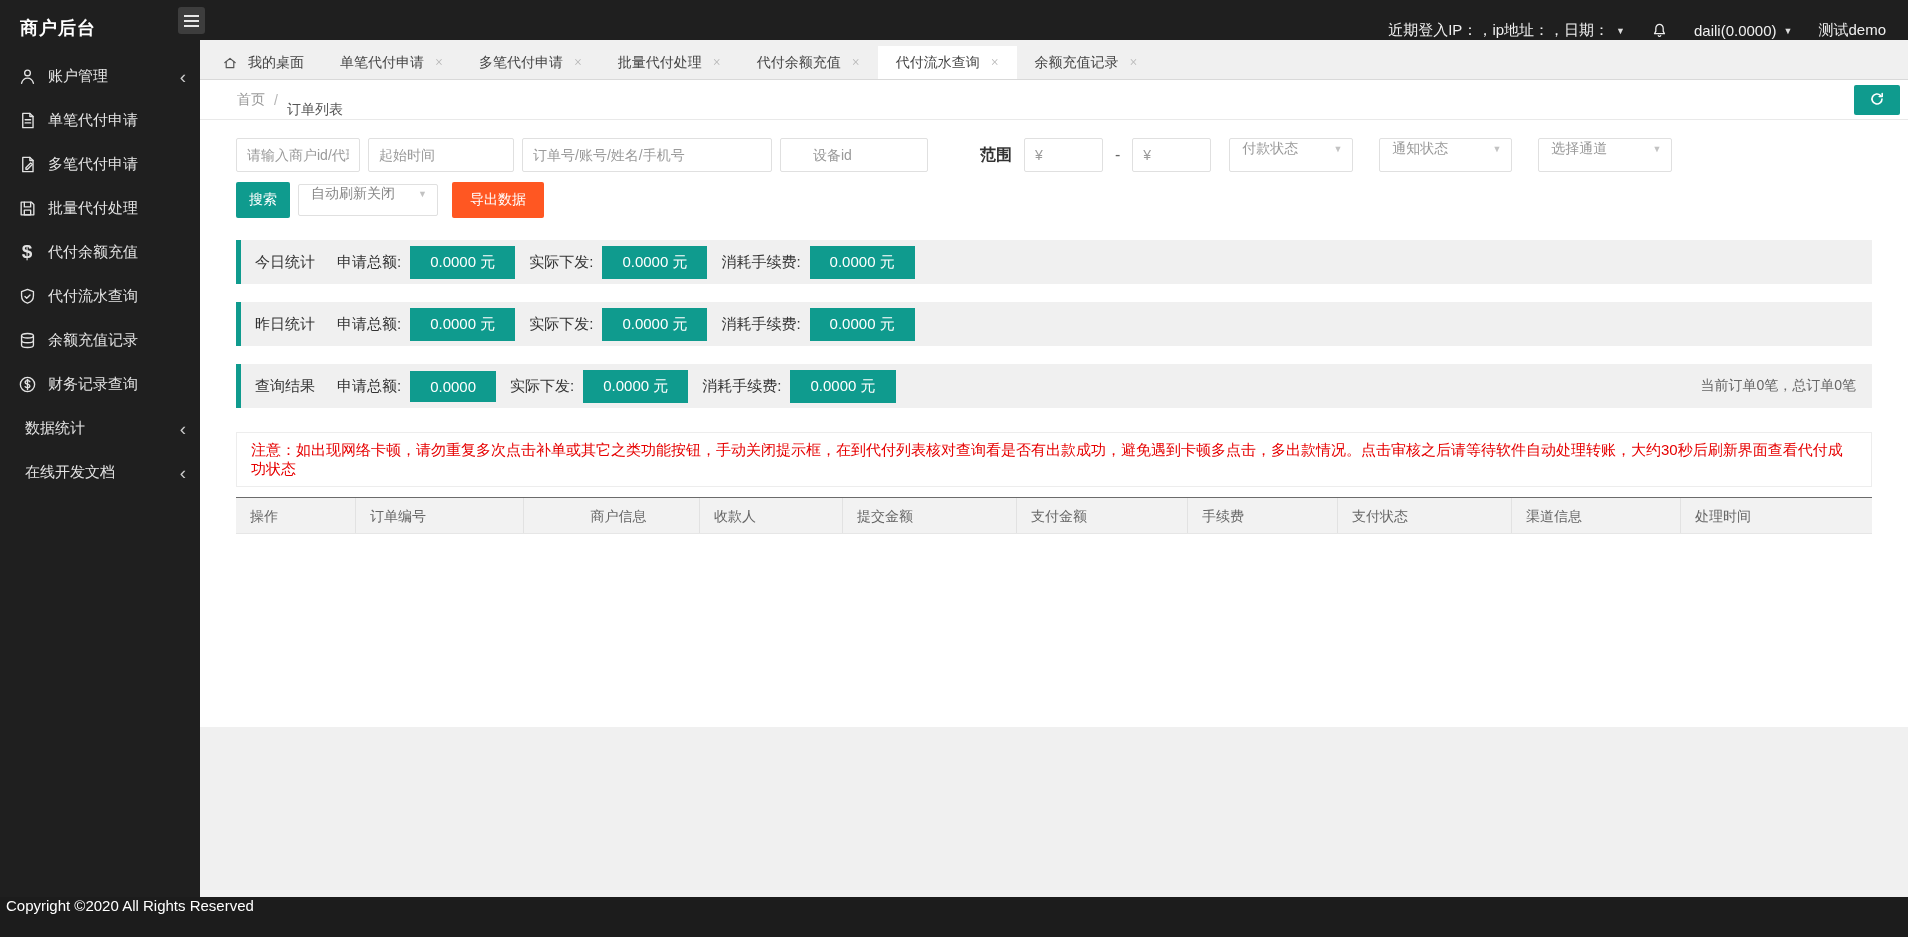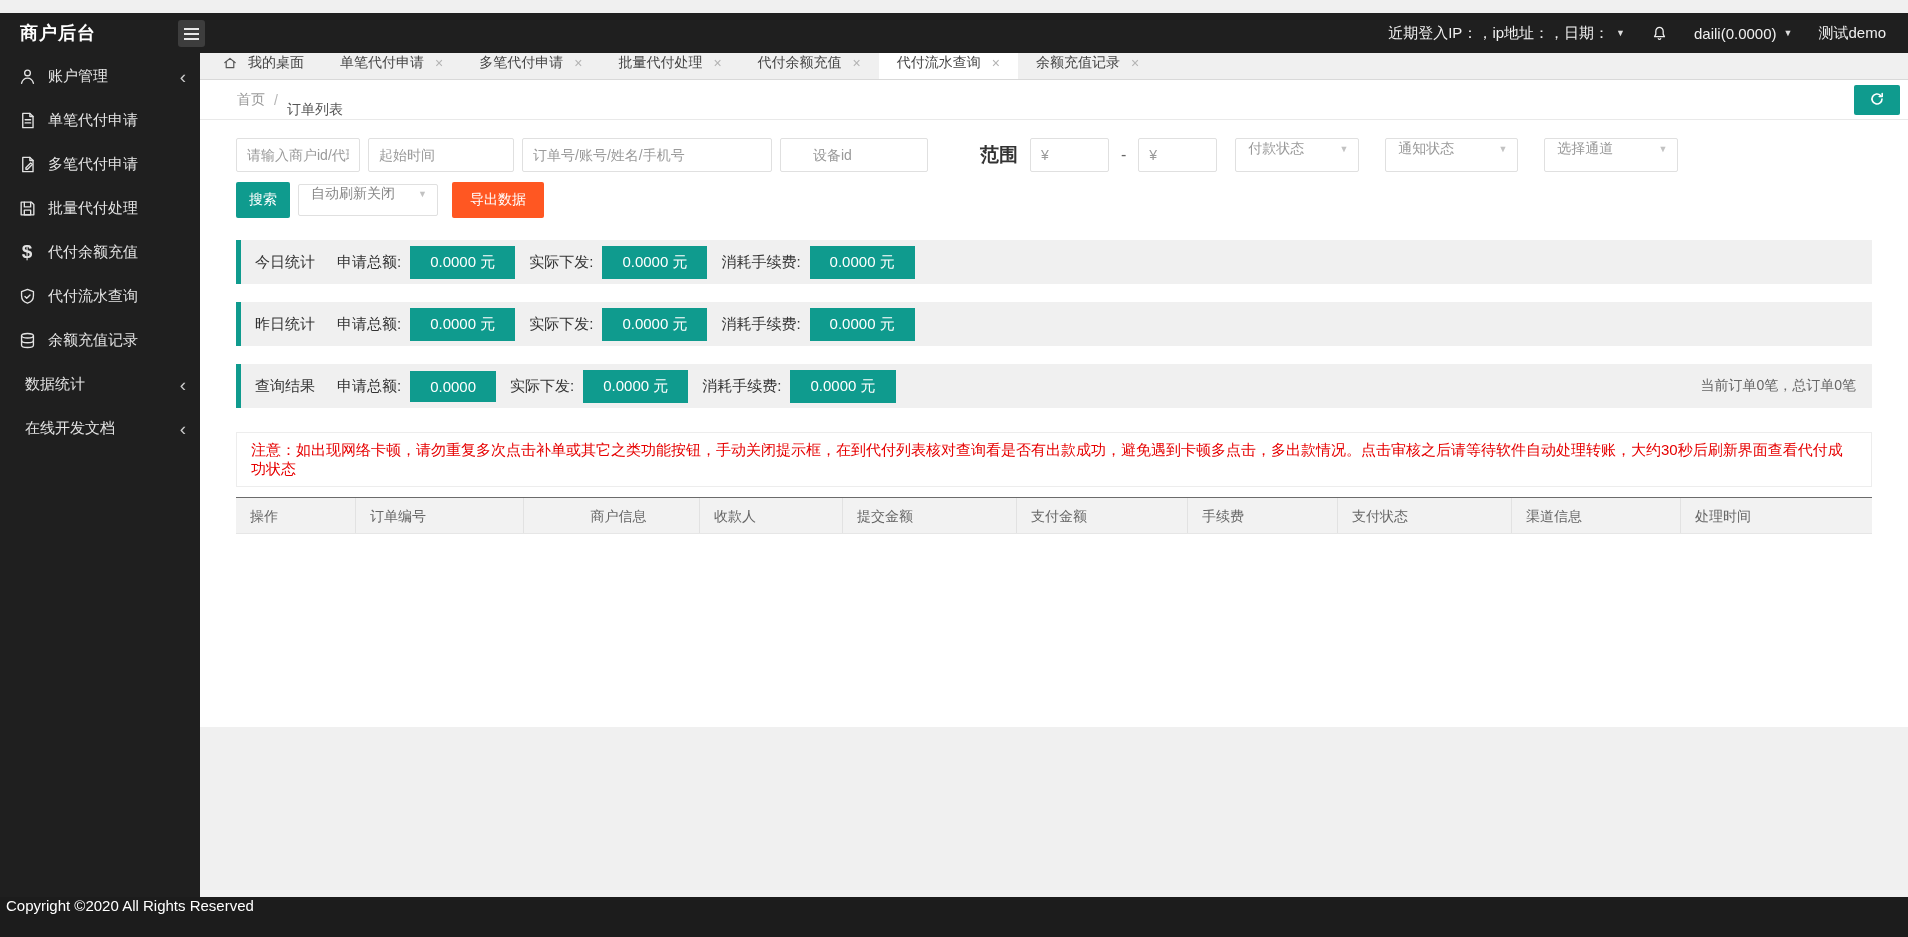--- a/index.html
+++ b/index.html
@@ -7,63 +7,63 @@
     --dark:#1f1f1f; --panel:#f0f0f0;
   }
   *{box-sizing:border-box; margin:0; padding:0;}
   html,body{width:1908px; height:937px;}
   body{
     font-family:"Liberation Sans","DejaVu Sans",sans-serif;
     background:var(--panel); position:relative; overflow:hidden; color:#333;
   }
   
   .topbar{position:absolute; top:0; left:0; right:0; height:40px; background:var(--dark);
-    display:flex; align-items:center; z-index:5;margin-top:13px;}
+    display:flex; align-items:flex-end; z-index:5;}
   .app-title{color:#fff; font-size:18px; font-weight:bold; margin-left:20px; letter-spacing:1px;}
   .burger{position:absolute; left:178px; top:7px; width:27px; height:27px; background:#3d3d3d;
     border-radius:3px; display:flex; flex-direction:column; justify-content:center; gap:3px; align-items:center; cursor:pointer;}
   .burger i{display:block; width:15px; height:2px; background:#e8e8e8;}
   .top-right{margin-left:auto; display:flex; align-items:center; gap:26px; padding-right:22px; color:#f0f0f0; font-size:15px;}
   .caret{font-size:9px; color:#ddd; margin-left:7px;}
   .top-item{display:flex; align-items:center;}
   .bell svg{display:block;}
   
   .sidebar{position:absolute; top:40px; left:0; bottom:40px; width:200px; background:var(--dark); padding-top:14px;}
   .side-item{height:44px; display:flex; align-items:center; padding:0 14px 0 17px; gap:11px;
     color:#e3e3e3; font-size:15px; cursor:pointer; white-space:nowrap;}
   .side-item .icon{width:20px; height:20px; display:flex; align-items:center; justify-content:center; flex:none;}
   .side-item .dollar-glyph{font-size:19px; font-weight:600; color:#e3e3e3;}
   .side-item .chev{margin-left:auto; color:#c9c9c9; font-size:19px; line-height:1;}
   .side-item.no-icon{padding-left:25px;}
   
   .main{position:absolute; top:40px; left:200px; right:0; bottom:40px; background:var(--panel); overflow:hidden;}
   .tabbar{height:40px; background:var(--panel); border-bottom:1px solid #d9d9d9;
     display:flex; align-items:flex-end; padding-left:5px;}
-  .tab{height:33px; display:flex; align-items:center; padding:0 18px; gap:11px; font-size:14px; color:#444; cursor:pointer; white-space:nowrap;}
+  .tab{height:33px; display:flex; align-items:center; padding:0 18px; gap:11px; font-size:14px; color:#444; cursor:pointer; white-space:nowrap;font-family:Liberation Serif, serif;}
   .tab.active{background:#fff;}
   .tab .x{color:#b3b3b3; font-size:14px; line-height:1;}
   .tab .home svg{display:block;}
   
   .crumb-row{height:40px; background:#fff; border-bottom:1px solid #e9e9e9; display:flex; align-items:center;
     padding-left:37px; position:relative; font-size:14px;}
   .crumb-home{color:#999; cursor:pointer;}
   .crumb-sep{color:#b5b5b5; margin:0 9px;}
   .crumb-cur{color:#555;margin-top:20px;}
   .refresh-btn{position:absolute; right:8px; top:5px; width:46px; height:30px; background:var(--teal);
     border:none; border-radius:2px; display:flex; align-items:center; justify-content:center; cursor:pointer;}
   
   .content{background:#fff; height:607px; padding:0 36px;}
   .frow{display:flex; align-items:center;}
   .frow1{padding-top:18px;}
   .inp{height:34px; border:1px solid #e0e0e0; border-radius:2px; padding:0 10px; font-size:14px; color:#333;
     font-family:inherit; outline:none; background:#fff;}
   .inp::placeholder{color:#9a9a9a; opacity:1;}
   .w1{width:124px;} .w2{width:146px;} .w3{width:250px;} .w4{width:148px;padding-left:32px;}
   .gap8{margin-left:8px;}
-  .range-label{margin-left:52px; font-size:19px; font-weight:bold; color:#333;}
+  .range-label{margin-left:52px; font-size:16px; font-weight:bold; color:#333;}
   .money{width:79px; margin-left:12px;}
   .dash{color:#666; margin-left:12px;}
   .money2{width:79px; margin-left:12px;}
   .sel{height:34px; border:1px solid #e0e0e0; border-radius:2px; padding:0 10px 12px 12px; font-size:14px; color:#999;
     display:flex; align-items:center; justify-content:space-between; cursor:pointer; background:#fff;}
   .sel .caret{color:#c2c2c2; margin-left:6px;}
   .sel1{width:124px; margin-left:18px;} .sel2{width:133px; margin-left:26px;} .sel3{width:134px; margin-left:26px;}
   .frow2{margin-top:10px;}
   .btn{height:36px; border:none; border-radius:2px; font-size:14px; color:#fff; cursor:pointer; font-family:inherit;}
   .btn-search{width:54px; background:var(--teal);}
@@ -178,20 +178,30 @@
   </div>
   <div class="side-item">
     <span class="icon">
       <svg width="19" height="19" viewBox="0 0 24 24" fill="none" stroke="#e3e3e3" stroke-width="1.7">
         <ellipse cx="12" cy="6" rx="7.5" ry="2.8"></ellipse>
         <path d="M4.5 6v6c0 1.5 3.4 2.8 7.5 2.8s7.5-1.3 7.5-2.8V6"></path>
         <path d="M4.5 12v6c0 1.5 3.4 2.8 7.5 2.8s7.5-1.3 7.5-2.8v-6"></path>
       </svg>
     </span>
     <span>余额充值记录</span>
+  </div>
+  <div class="side-item">
+    <span class="icon">
+      <svg width="19" height="19" viewBox="0 0 24 24" fill="none" stroke="#e3e3e3" stroke-width="1.7">
+        <circle cx="12" cy="12" r="9"></circle>
+        <path d="M15 8.5c-.6-.9-1.7-1.3-3-1.3-1.8 0-3 .9-3 2.2 0 2.9 6 1.5 6 4.4 0 1.3-1.2 2.2-3 2.2-1.3 0-2.4-.4-3-1.3"></path>
+        <path d="M12 5.5v13"></path>
+      </svg>
+    </span>
+    <span>财务记录查询</span>
   </div>
   <div class="side-item no-icon">
     <span>数据统计</span>
     <span class="chev">‹</span>
   </div>
   <div class="side-item no-icon">
     <span>在线开发文档</span>
     <span class="chev">‹</span>
   </div>
 </aside>

